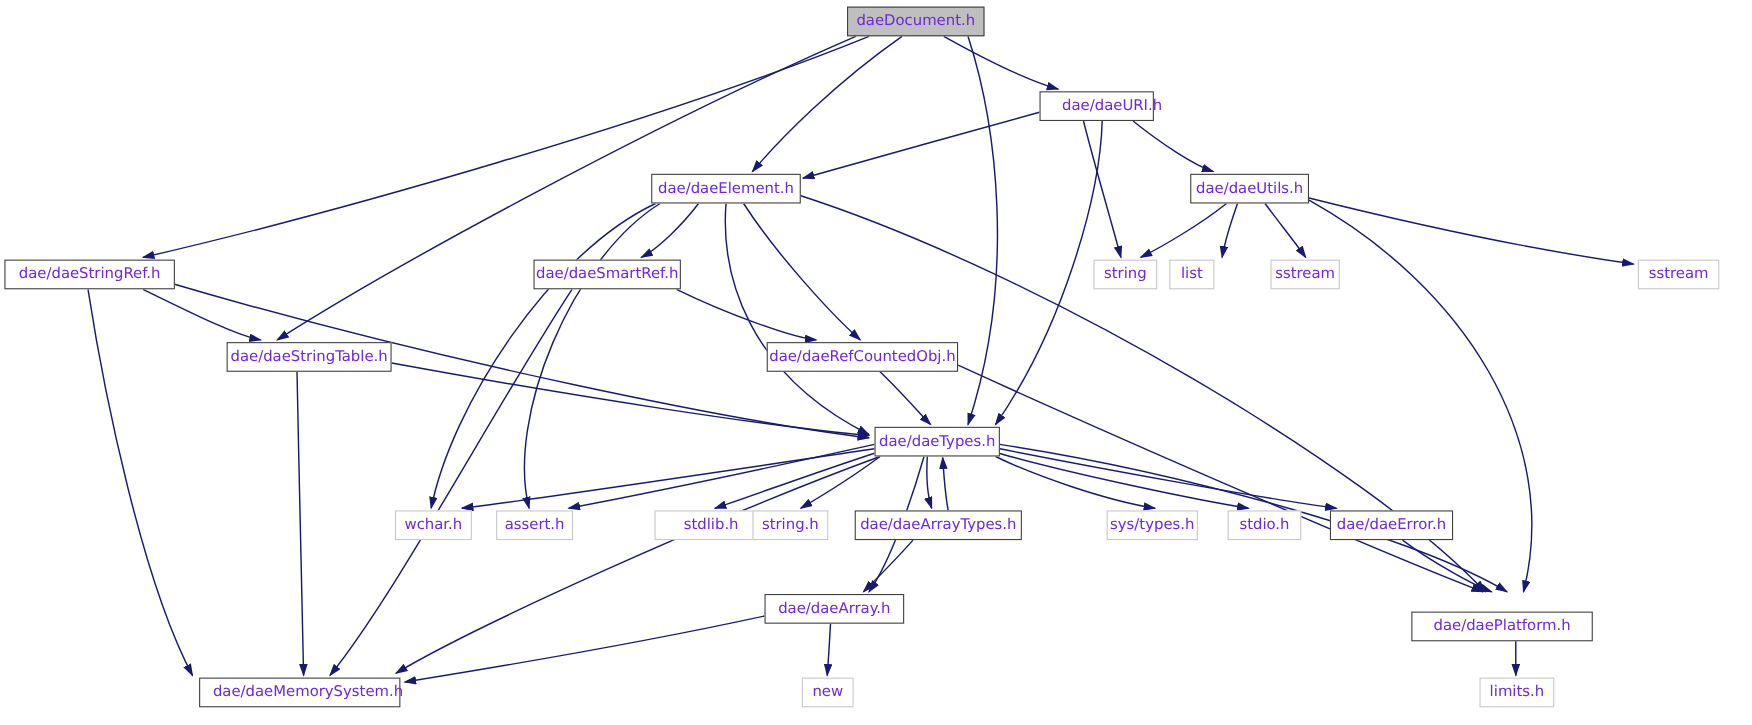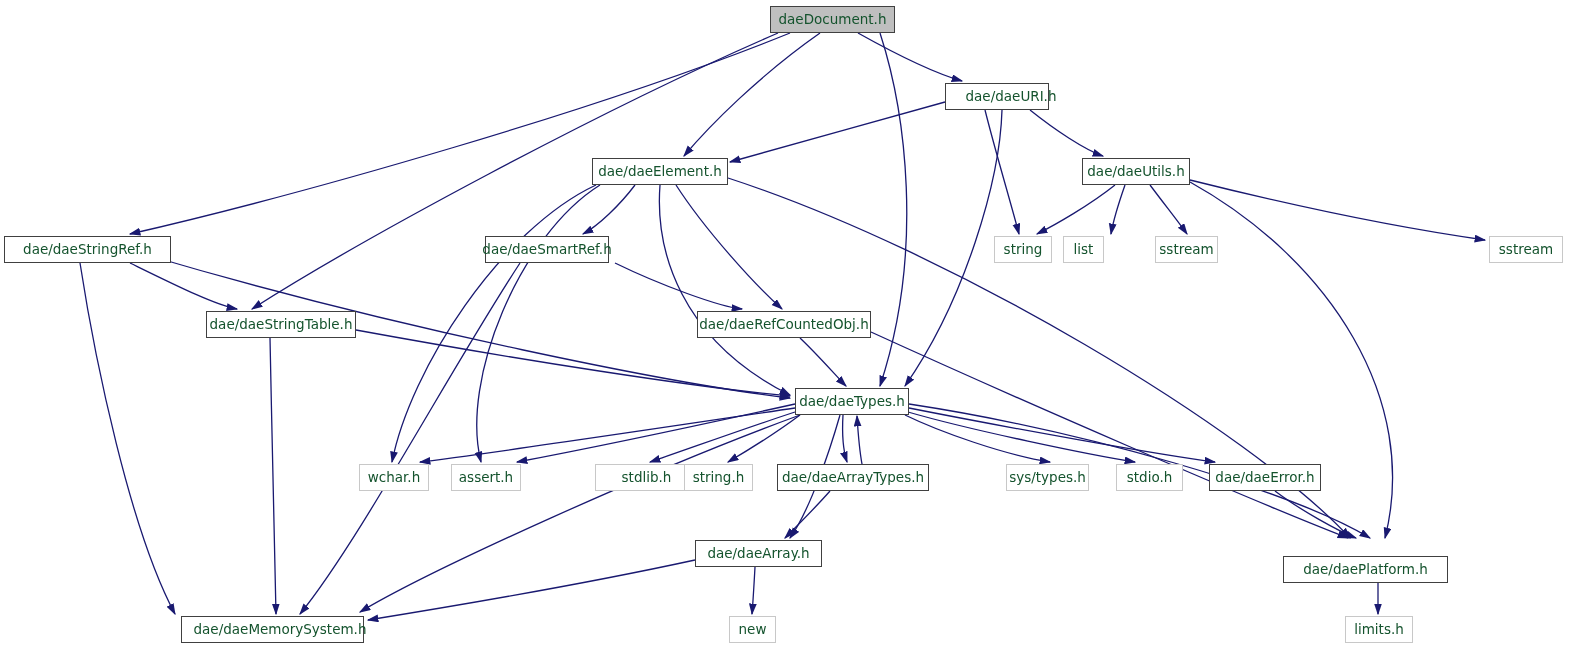--- a/index.html
+++ b/index.html
@@ -11,21 +11,21 @@
     font-family:"DejaVu Sans", sans-serif;
   }
   #edges{position:absolute;left:0;top:0;width:1593px;height:659px;}
   .node{
     position:absolute;
     box-sizing:border-box;
     display:flex;align-items:center;justify-content:center;
     white-space:nowrap;
     font-size:13.5px;
     line-height:1;
-    color:#14532d;
+    color:#6d28d9;
     background:#ffffff;
     z-index:5;
   }
   .node.sys{ border:1px solid #c8c8c8; }
   .node.lib{ border:1px solid #404040; }
   .node.root{ border:1px solid #404040; background:#bfbfbf; }
 </style>
 </head>
 <body>
 
@@ -91,24 +91,24 @@
       </div>
       <div class="node lib" style="left: 945px; top: 83px; width: 104px; height: 27px; padding-left: 28px;">
         <span>dae/daeURI.h</span>
       </div>
       <div class="node lib" style="left: 592px; top: 158px; width: 136px; height: 27px;">
         <span>dae/daeElement.h</span>
       </div>
       <div class="node lib" style="left: 1082px; top: 158px; width: 108px; height: 27px;">
         <span>dae/daeUtils.h</span>
       </div>
-      <div class="node lib" style="left: 4px; top: 236px; width: 167px; height: 27px;">
+      <div class="node lib" style="left: 4px; top: 236px; width: 155px; height: 27px;">
         <span>dae/daeStringRef.h</span>
       </div>
-      <div class="node lib" style="left: 485px; top: 236px; width: 124px; height: 27px;">
+      <div class="node lib" style="left: 485px; top: 236px; width: 134px; height: 27px;">
         <span>dae/daeSmartRef.h</span>
       </div>
       <div class="node sys" style="left: 994px; top: 236px; width: 58px; height: 27px;">
         <span>string</span>
       </div>
       <div class="node sys" style="left: 1063px; top: 236px; width: 41px; height: 27px;">
         <span>list</span>
       </div>
       <div class="node sys" style="left: 1155px; top: 236px; width: 63px; height: 27px;">
         <span>sstream</span>

